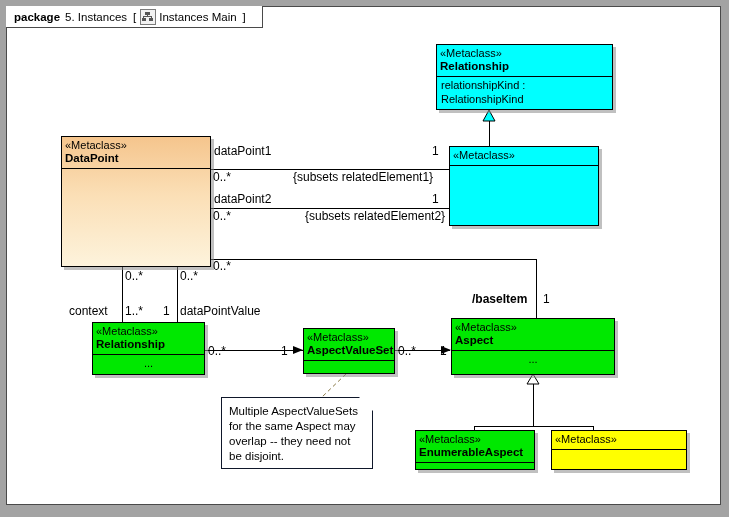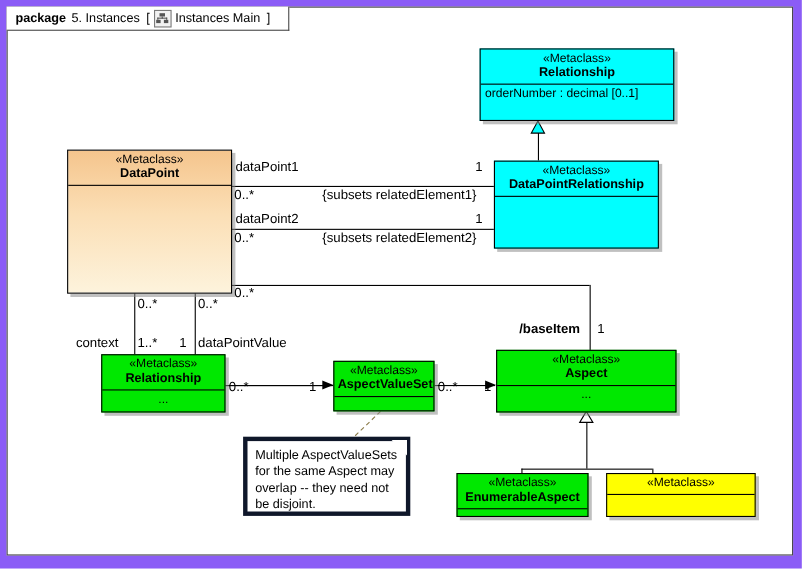--- a/index.html
+++ b/index.html
@@ -5,21 +5,21 @@
   html, body {
     margin: 0;
     padding: 0;
     background: #ffffff;
     font-family: "Liberation Sans", sans-serif;
   }
   #canvas {
     position: relative;
     width: 729px;
     height: 517px;
-    background: #8b5cf6;
+    background: #a3a3a3;
     overflow: hidden;
   }
   
   #frame {
     position: absolute;
     left: 6px;
     top: 6px;
     width: 715px;
     height: 499px;
     border: 1px solid #4a4a4a;
@@ -71,21 +71,21 @@
 
   
   .cls {
     position: absolute;
     box-sizing: border-box;
     border: 1px solid #000;
     box-shadow: 3px 3px 0 rgba(140,140,140,0.55);
     z-index: 5;
   }
   .cls .hdr {
-    text-align: center;
+    text-align: left;
     padding: 2px 3px 3px 3px;
     line-height: 1.15;
   }
   .cls .stereo {
     font-size: 11px;
     color: #000;
   }
   .cls .cname {
     font-size: 11.5px;
     font-weight: bold;
@@ -124,21 +124,21 @@
     font-size: 12px;
     color: #000;
     white-space: nowrap;
     z-index: 6;
   }
 
   
   #note {
     position: absolute;
     box-sizing: border-box;
-    border: 4px solid #0f172a;
+    border: 1px solid #0f172a;
     background: #ffffff;
     z-index: 5;
     font-size: 11.5px;
     color: #000;
     padding: 6px 7px;
     line-height: 1.3;
   }
   #note .foldline {
     position: absolute;
     right: -1px;
@@ -218,37 +218,36 @@
     <line x1="346" y1="374" x2="322" y2="397" stroke="#8a7a47" stroke-width="1" stroke-dasharray="4,3"></line>
   </svg>
 
   <div class="cls fill-cyan" style="left:436px; top:44px; width:177px; height:66px;">
     <div class="hdr">
       <div class="stereo">«Metaclass»</div>
       <div class="cname">Relationship</div>
     </div>
     <div class="sep"></div>
     <div class="body attrs">
-      <div>orderNumber : decimal [0..1]</div>
+      <div>relationshipKind : RelationshipKind</div>
     </div>
   </div>
 
   <div class="cls fill-grad" style="left:61px; top:136px; width:150px; height:131px;">
     <div class="hdr">
       <div class="stereo">«Metaclass»</div>
       <div class="cname">DataPoint</div>
     </div>
     <div class="sep"></div>
     <div class="body center"></div>
   </div>
 
   <div class="cls fill-cyan" style="left:449px; top:146px; width:150px; height:80px;">
     <div class="hdr">
       <div class="stereo">«Metaclass»</div>
-      <div class="cname">DataPointRelationship</div>
     </div>
     <div class="sep"></div>
     <div class="body center"></div>
   </div>
 
   <div class="cls fill-green" style="left:92px; top:322px; width:113px; height:53px;">
     <div class="hdr">
       <div class="stereo">«Metaclass»</div>
       <div class="cname">Relationship</div>
     </div>
@@ -292,21 +291,21 @@
   </div>
 
   <div class="lbl" style="left:214px; top:144px;">dataPoint1</div>
   <div class="lbl" style="left:432px; top:144px;">1</div>
   <div class="lbl" style="left:213px; top:170px;">0..*</div>
   <div class="lbl" style="left:293px; top:170px;">{subsets relatedElement1}</div>
 
   <div class="lbl" style="left:214px; top:192px;">dataPoint2</div>
   <div class="lbl" style="left:432px; top:192px;">1</div>
   <div class="lbl" style="left:213px; top:209px;">0..*</div>
-  <div class="lbl" style="left:293px; top:209px;">{subsets relatedElement2}</div>
+  <div class="lbl" style="left:305px; top:209px;">{subsets relatedElement2}</div>
 
   <div class="lbl" style="left:213px; top:259px;">0..*</div>
   <div class="lbl" style="left:472px; top:292px;font-weight:bold;">/baseItem</div>
   <div class="lbl" style="left:543px; top:292px;">1</div>
 
   <div class="lbl" style="left:125px; top:269px;">0..*</div>
   <div class="lbl" style="left:69px; top:304px;">context</div>
   <div class="lbl" style="left:125px; top:304px;">1..*</div>
 
   <div class="lbl" style="left:180px; top:269px;">0..*</div>

